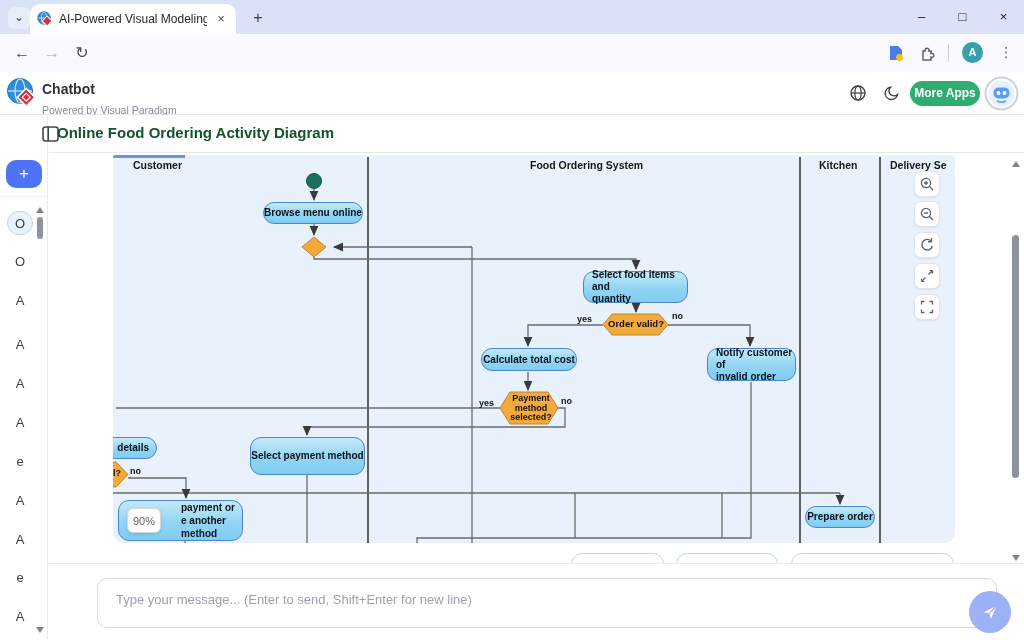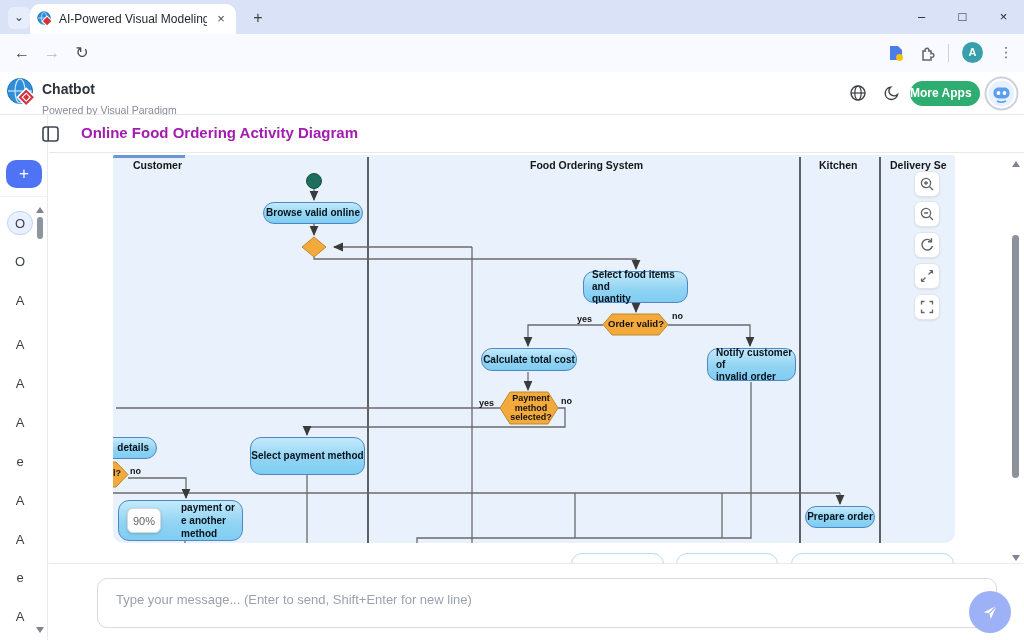--- a/index.html
+++ b/index.html
@@ -35,39 +35,39 @@
   .kebab { position:absolute; left:997px; top:8px; width:18px; height:22px; color:#5f6368; font-size:14px; text-align:center; line-height:21px; }
 
   
   .appheader { position:absolute; top:72px; left:0; width:1024px; height:43px; background:#fff; border-bottom:1px solid #e7e9ee; }
   .app-logo { position:absolute; left:6px; top:5px; }
   .app-title { position:absolute; left:42px; top:9px; font-size:14px; font-weight:bold; color:#2c3139; }
   .powered { position:absolute; left:42px; top:26px; font-size:10.5px; color:#878d96;margin-top:6px; }
   .powered a { color:#878d96; text-decoration:underline; }
   .hdr-ic { position:absolute; top:12px; }
   .more-apps { position:absolute; left:910px; top:9px; width:70px; height:25px; border-radius:14px;
-    background:#2fad71; color:#fff; font-size:12px; font-weight:bold; line-height:25px; }
+    background:#2fad71; color:#fff; font-size:12px; font-weight:bold; text-align:center; line-height:25px; }
   .bot-avatar { position:absolute; left:984px; top:4px; }
 
   
   .bodyarea { position:absolute; top:115px; left:0; width:1024px; height:525px; }
   .rail { position:absolute; left:0; top:0; width:48px; height:525px; background:#fff; border-right:1px solid #e8eaf0; }
   .rail-plus { position:absolute; left:6px; top:45px; width:36px; height:28px; border-radius:10px;
     background:#4e73f5; color:#fff; font-size:17px; text-align:center; line-height:27px; }
   .rail-div { position:absolute; left:0; top:81px; width:48px; border-top:1px solid #eef0f4; }
   .rail-item { position:absolute; left:7px; width:26px; height:24px; text-align:center; line-height:24px;
     font-size:13px; color:#3a4149; border-radius:12px; }
   .rail-item.selected { background:#e9f1fe; border:1px solid #bdd3f8; }
   .tri-up { width:0; height:0; border-left:4px solid transparent; border-right:4px solid transparent; border-bottom:6px solid #7e848e; }
   .tri-down { width:0; height:0; border-left:4px solid transparent; border-right:4px solid transparent; border-top:6px solid #7e848e; }
   .rail-thumb { position:absolute; left:37px; top:102px; width:6px; height:22px; border-radius:3px; background:#8f959e; }
 
   .content { position:absolute; left:49px; top:0; width:975px; height:525px; }
   .titlerow { position:absolute; left:0; top:0; width:975px; height:38px; background:#fff; border-bottom:1px solid #e7e9ee; }
-  .page-title { position:absolute; left:32px; top:9px; font-size:15px; font-weight:bold; color:#a21caf;text-align:center; }
+  .page-title { position:absolute; left:8px; top:9px; font-size:15px; font-weight:bold; color:#14532d;text-align:center; }
   .panel-toggle { position:absolute; left:-7px; top:11px; }
 
   .main { position:absolute; left:0; top:38px; width:975px; height:487px; background:#fff; }
 
   
   .viewport { position:absolute; left:64px; top:2px; width:842px; height:388px; background:#e9f2fc;
     border-radius:2px 2px 10px 10px; overflow:hidden; }
   .bluestrip { position:absolute; left:0; top:0; width:72px; height:3px; background:#6a96d8; }
   .lanelabel { position:absolute; top:4px; font-size:10.5px; font-weight:bold; color:#161616; white-space:nowrap; }
   .dsvg { position:absolute; left:0; top:0; }
@@ -246,21 +246,21 @@
               <polygon points="-18,307 3,307 15,319.5 3,332 -18,332 -28,319.5"></polygon>
             </g>
           </svg>
 
           <div class="lanelabel" style="left:20px">Customer</div>
           <div class="lanelabel" style="left:417px">Food Ordering System</div>
           <div class="lanelabel" style="left:706px">Kitchen</div>
           <div class="lanelabel" style="left:777px">Delivery Se</div>
 
           <div class="startnode" style="left:193px;top:18px"></div>
-          <div class="node" style="left:150px;top:47px;width:100px;height:22px">Browse valid online</div>
+          <div class="node" style="left:150px;top:47px;width:100px;height:22px">Browse menu online</div>
           <div class="node ml" style="left:470px;top:116px;width:105px;height:32px">Select food items and
 quantity</div>
           <div class="node" style="left:368px;top:193px;width:96px;height:23px">Calculate total cost</div>
           <div class="node ml" style="left:594px;top:193px;width:89px;height:33px">Notify customer of
 invalid order</div>
           <div class="node" style="left:-18px;top:282px;width:62px;height:22px;justify-content:flex-end;padding-right:7px">details</div>
           <div class="node" style="left:137px;top:282px;width:115px;height:38px">Select payment method</div>
           <div class="node ml" style="left:5px;top:345px;width:125px;height:41px;padding-left:62px;line-height:13px">payment or
 e another method</div>
           <div class="node" style="left:692px;top:351px;width:70px;height:22px">Prepare order</div>

